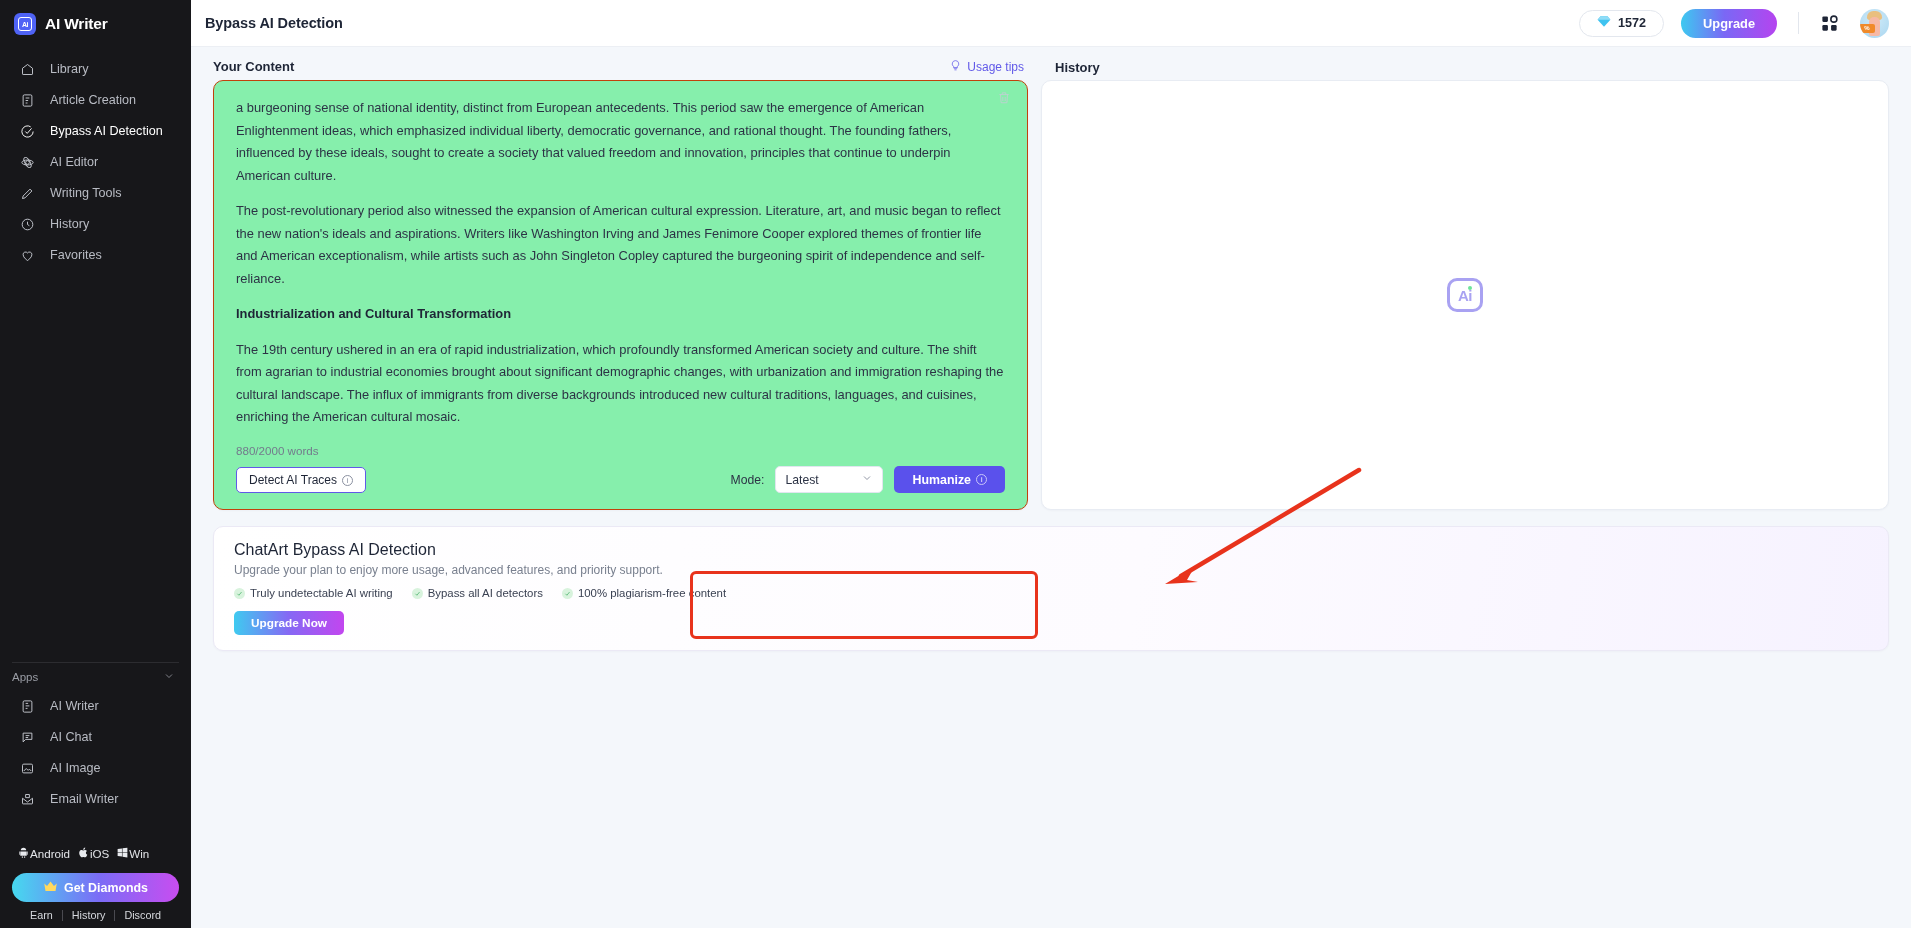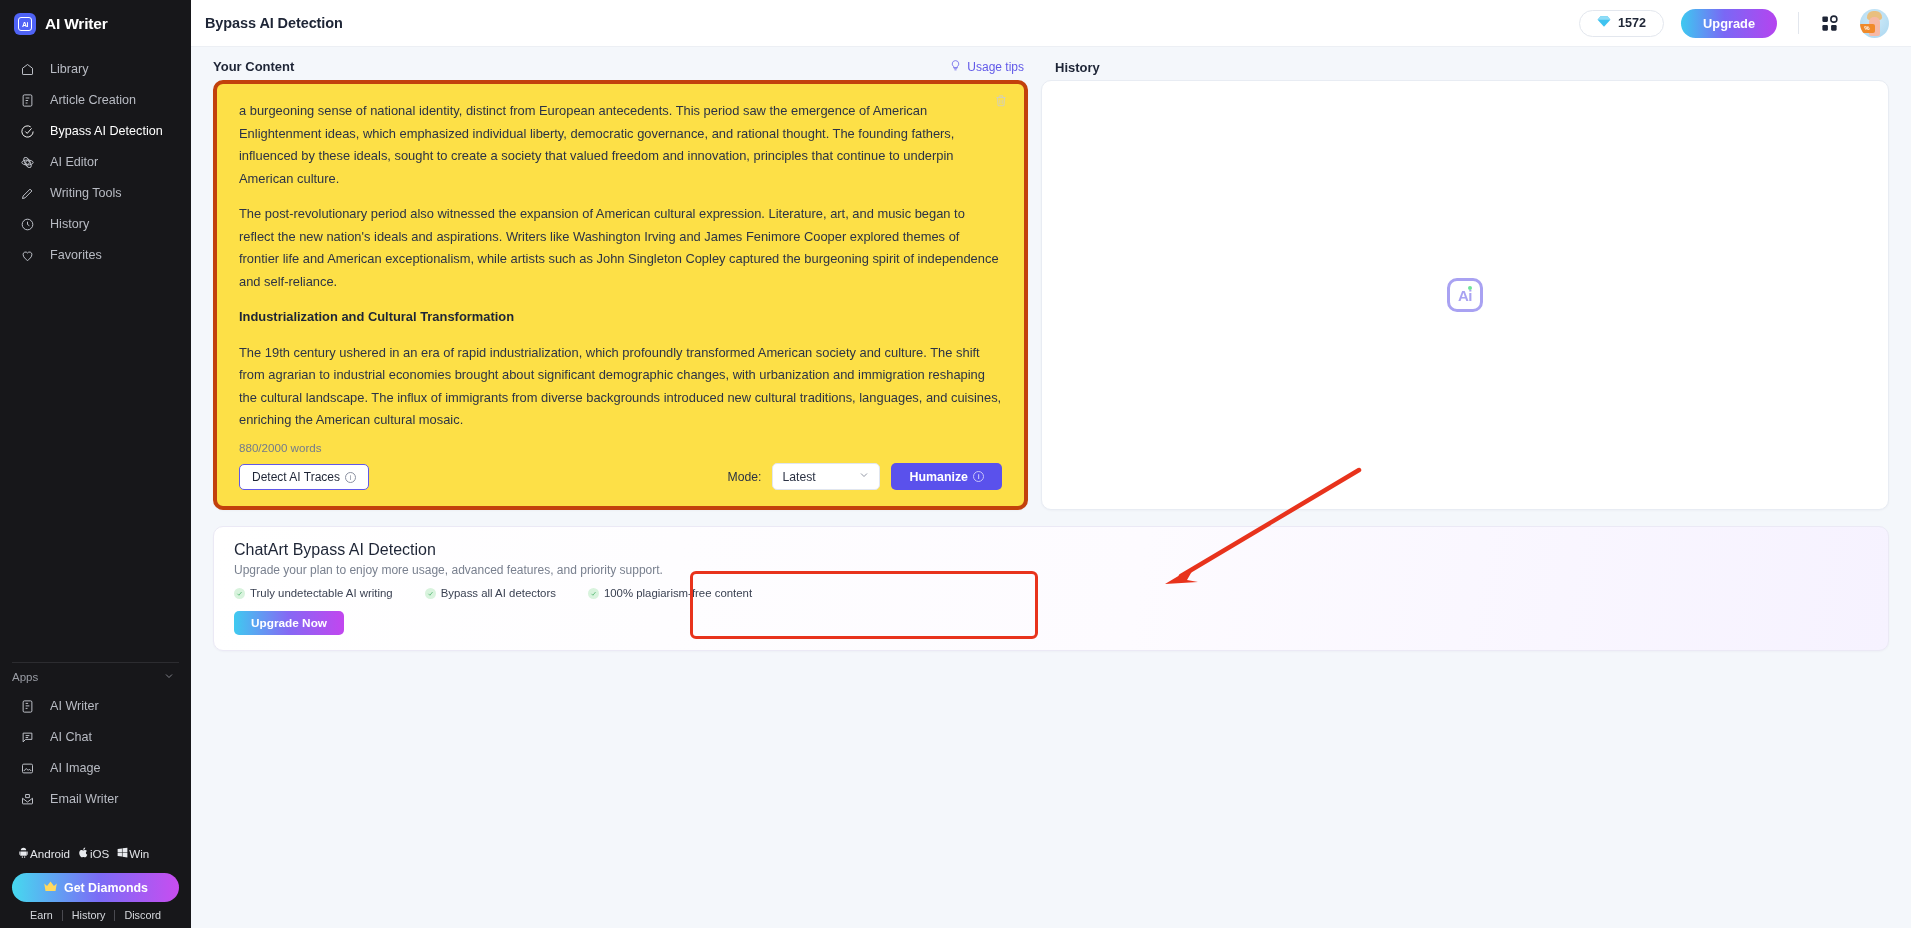--- a/index.html
+++ b/index.html
@@ -151,22 +151,22 @@
   .usage-tips svg { width: 13px; height: 13px; stroke:#6159e8; fill:none; stroke-width:1.4; }
   .output-label { font-size: 13px; font-weight: bold; color:#1e2536; }
 
   .panels-head .left-head { width: 828px; display:flex; align-items:center; }
   .panels-head .right-head { flex:1; padding-left: 14px; }
 
   .panels { display: flex; gap: 13px; height: 430px; }
 
   .editor-card {
     width: 815px; flex: 0 0 815px;
-    background:#fde047; border-radius: 10px;
-    border: 4px solid #c2410c;
+    background:#86efac; border-radius: 10px;
+    border: 1px solid #c2410c;
     display: flex; flex-direction: column;
     position: relative;
     box-shadow: 0 1px 2px rgba(20,30,60,0.03);
   }
   .trash-btn {
     position:absolute; right: 12px; top: 9px;
     width: 18px; height: 18px; cursor: pointer;
   }
   .trash-btn svg { width: 14px; height: 15px; stroke:#c7ccd8; fill:none; stroke-width:1.3; }
 
@@ -238,21 +238,21 @@
   .promo-card {
     margin-top: 16px;
     background: linear-gradient(100deg,#ffffff 0%, #fdfbff 55%, #f6f2ff 100%);
     border: 1px solid #ebe9f5; border-radius: 10px;
     padding: 14px 20px 18px 20px;
     height: 125px;
     box-shadow: 0 1px 2px rgba(20,30,60,0.03);
   }
   .promo-title { font-size: 16px; font-weight: normal; color:#1e2536; }
   .promo-sub { font-size: 12px; color:#79808f; margin-top: 4px; }
-  .promo-feats { display:flex; gap: 32px; margin-top: 10px; }
+  .promo-feats { display:flex; gap: 19px; margin-top: 10px; }
   .feat { display:flex; align-items:center; gap:5px; font-size: 11.4px; color:#3a4152; }
   .feat .chk {
     width: 11px; height: 11px; border-radius:50%; background:#d8f3dd;
     display:flex; align-items:center; justify-content:center; flex:0 0 11px;
   }
   .feat .chk svg { width:7px; height:7px; stroke:#3fae62; fill:none; stroke-width:2.4; }
   .upgrade-now {
     margin-top: 12px; height: 24px; width: 110px; border-radius: 5px;
     background: linear-gradient(90deg,#3fcaf0 0%, #8668f4 50%, #c246ef 100%);
     color:#fff; font-size:11.8px; font-weight:bold;

